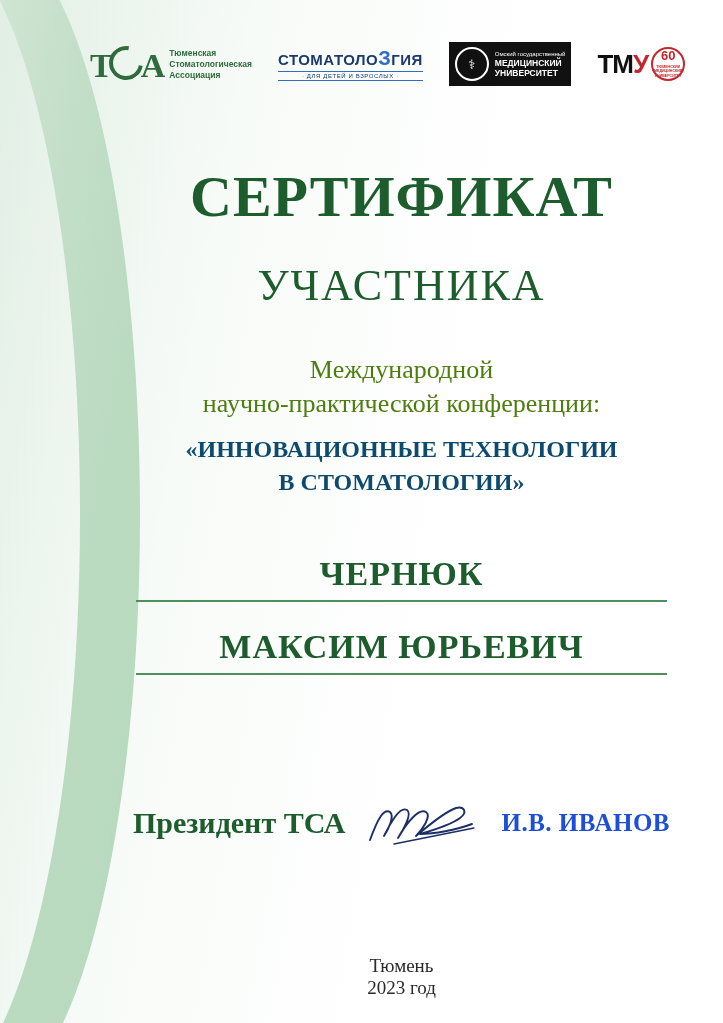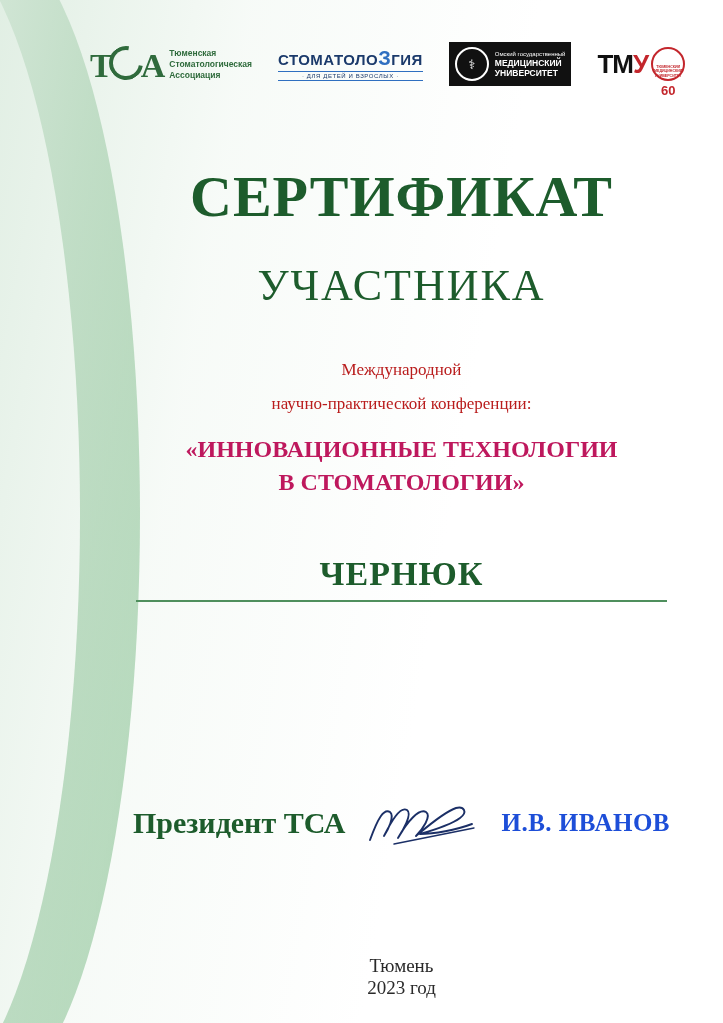--- a/index.html
+++ b/index.html
@@ -178,21 +178,20 @@
   .tmu-60 .num {
     position: absolute;
     top: 1px;
     left: 0;
     right: 0;
     text-align: center;
     font-family: "Liberation Sans", sans-serif;
     font-weight: bold;
     font-size: 13px;
     color: #c3262c;
-    margin-top: 35px;
   }
   .tmu-60 .lbl {
     position: absolute;
     bottom: 3px;
     left: 0;
     right: 0;
     text-align: center;
     font-family: "Liberation Sans", sans-serif;
     font-size: 3.6px;
     line-height: 4.4px;
@@ -219,30 +218,30 @@
   }
   .subtitle {
     font-family: "Liberation Serif", serif;
     font-size: 44px;
     color: #1d5c2c;
     letter-spacing: 2px;
     margin: 0 0 42px 0;
   }
   .conf-line {
     font-family: "Liberation Serif", serif;
-    font-size: 17px;
-    color: #b91c1c;
+    font-size: 26px;
+    color: #4d7c0f;
     line-height: 34px;
     margin: 0;
   }
   .conf-name {
     font-family: "Liberation Serif", serif;
     font-weight: bold;
     font-size: 24px;
-    color: #be185d;
+    color: #0c4a6e;
     line-height: 33px;
     margin: 12px 0 0 0;
   }
   .recipient {
     margin-top: 56px;
   }
   .recipient .line {
     font-family: "Liberation Serif", serif;
     font-weight: bold;
     font-size: 34px;
@@ -359,20 +358,21 @@
     <div class="subtitle">УЧАСТНИКА</div>
 
     <p class="conf-line">Международной</p>
     <p class="conf-line">научно-практической конференции:</p>
 
     <p class="conf-name">«ИННОВАЦИОННЫЕ ТЕХНОЛОГИИ</p>
     <p class="conf-name" style="margin-top:0">В СТОМАТОЛОГИИ»</p>
 
     <div class="recipient">
       <div class="line">ЧЕРНЮК</div>
+      <div class="line last">МАКСИМ ЮРЬЕВИЧ</div>
     </div>
   </div>
 
   <div class="sign-row">
     <div class="sign-title">Президент ТСА</div>
     <svg class="signature" viewBox="0 0 120 46">
       <path d="M6 40 C14 18, 20 8, 26 12 C31 16, 24 30, 20 36 C27 22, 36 6, 43 10 C49 14, 38 32, 34 38 C43 22, 55 8, 62 12 C68 16, 58 30, 52 36 C64 26, 80 12, 92 8 C100 6, 104 12, 96 18 C88 24, 70 30, 56 34 C70 34, 92 30, 108 24" fill="none" stroke="#1b2f66" stroke-width="1.9" stroke-linecap="round" stroke-linejoin="round"></path>
       <path d="M30 44 C50 40, 80 34, 110 28" fill="none" stroke="#1b2f66" stroke-width="1.4" stroke-linecap="round"></path>
     </svg>
     <div class="sign-name">И.В. ИВАНОВ</div>

